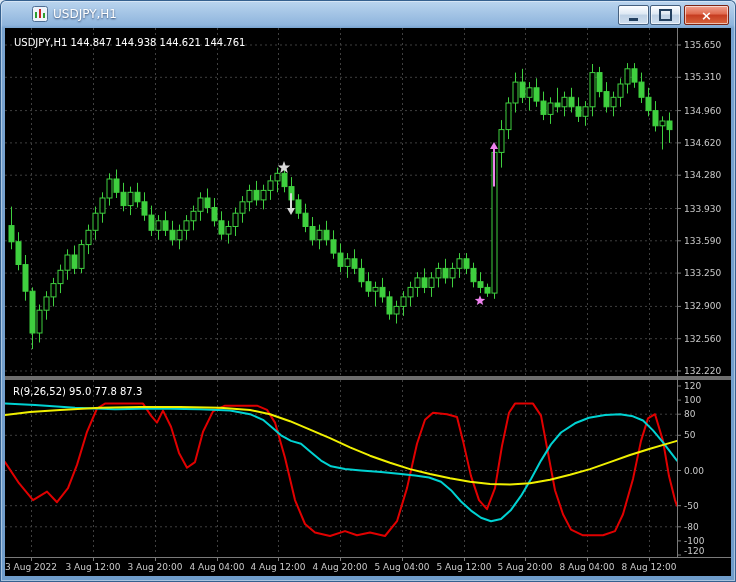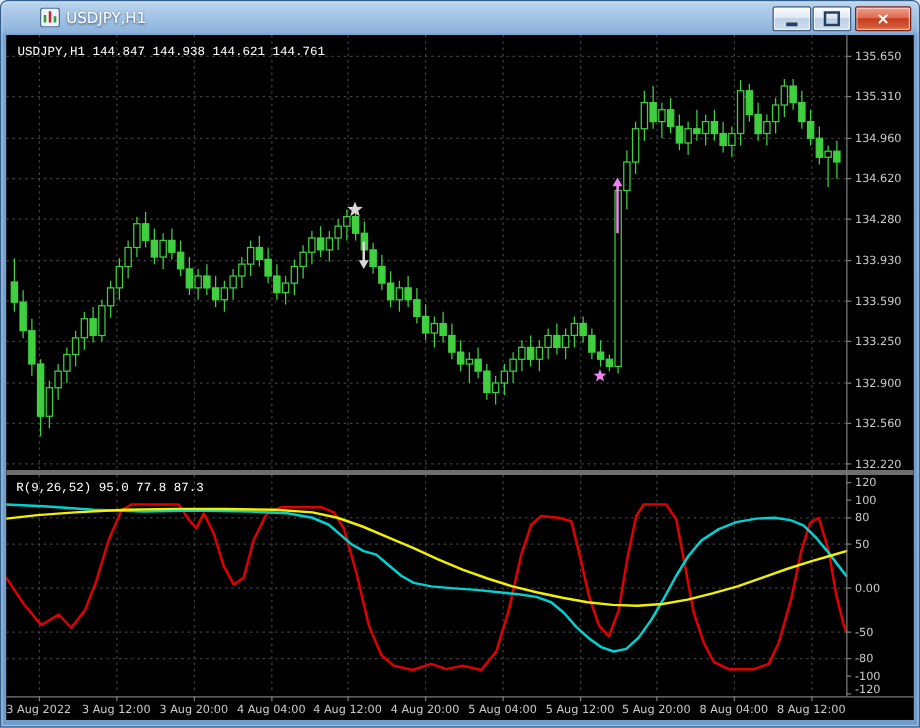--- a/index.html
+++ b/index.html
@@ -18,21 +18,21 @@
        background:linear-gradient(180deg,#fdfeff 0%,#dde8f3 45%,#bdd0e4 50%,#cfdeee 100%);
        display:flex;align-items:center;justify-content:center;box-shadow:inset 0 0 0 1px rgba(255,255,255,.6);}
   .btn.close{width:43px;margin-left:3px;border-color:#7c2414;color:#fff;
        background:linear-gradient(180deg,#f0a18f 0%,#e06a4e 45%,#c63c20 50%,#d8653f 100%);
        font-size:13px;font-weight:bold;line-height:1;}
   .glyph-min{width:9px;height:3px;background:#23405f;margin-top:8px;}
   .glyph-max{width:9px;height:8px;border:2px solid #23405f;background:transparent;}
   .client{position:absolute;left:5px;top:28px;width:726px;height:548px;background:#000;}
   #chart-svg{position:absolute;left:0;top:0;display:block;}
   #chart-svg text{font-family:"DejaVu Sans","Liberation Sans",sans-serif;}
-  .info{position:absolute;color:#ffffff;font-size:10px;white-space:nowrap;z-index:5;font-family:Liberation Mono, monospace;}
+  .info{position:absolute;color:#ffffff;font-size:10px;white-space:nowrap;z-index:5;}
   #info-main{left:9px;top:9px;}
   #info-ind{left:8px;top:358px;text-align:right;}
 </style>
 </head>
 <body>
 
 <div class="window">
   <div class="titlebar">
     <svg class="title-icon" width="16" height="16" viewBox="0 0 16 16">
       <rect x="0.5" y="0.5" width="15" height="15" rx="2" fill="#eef3fa" stroke="#4f6f95"></rect>

